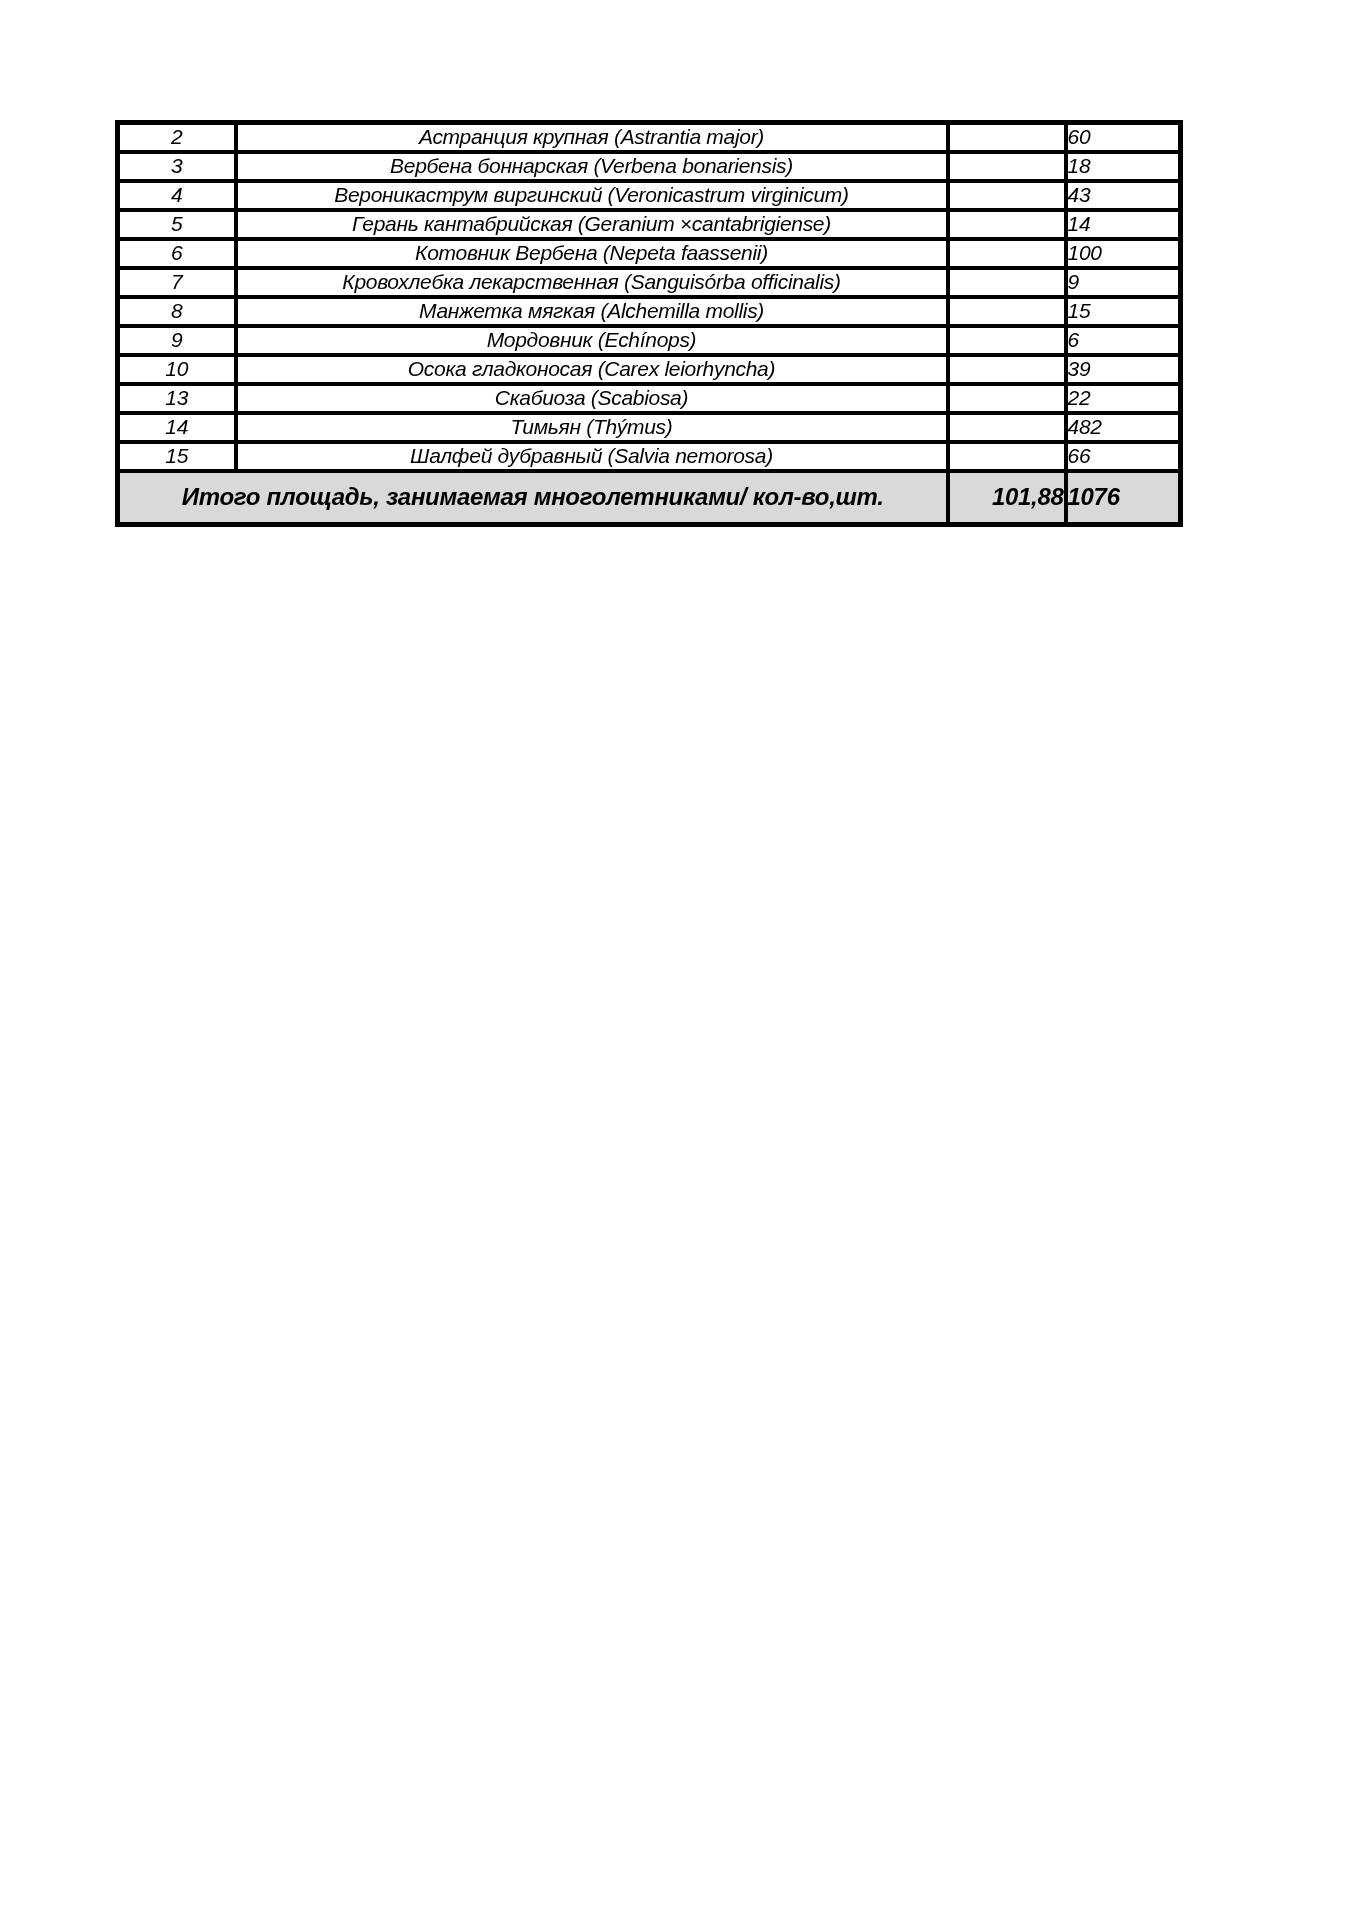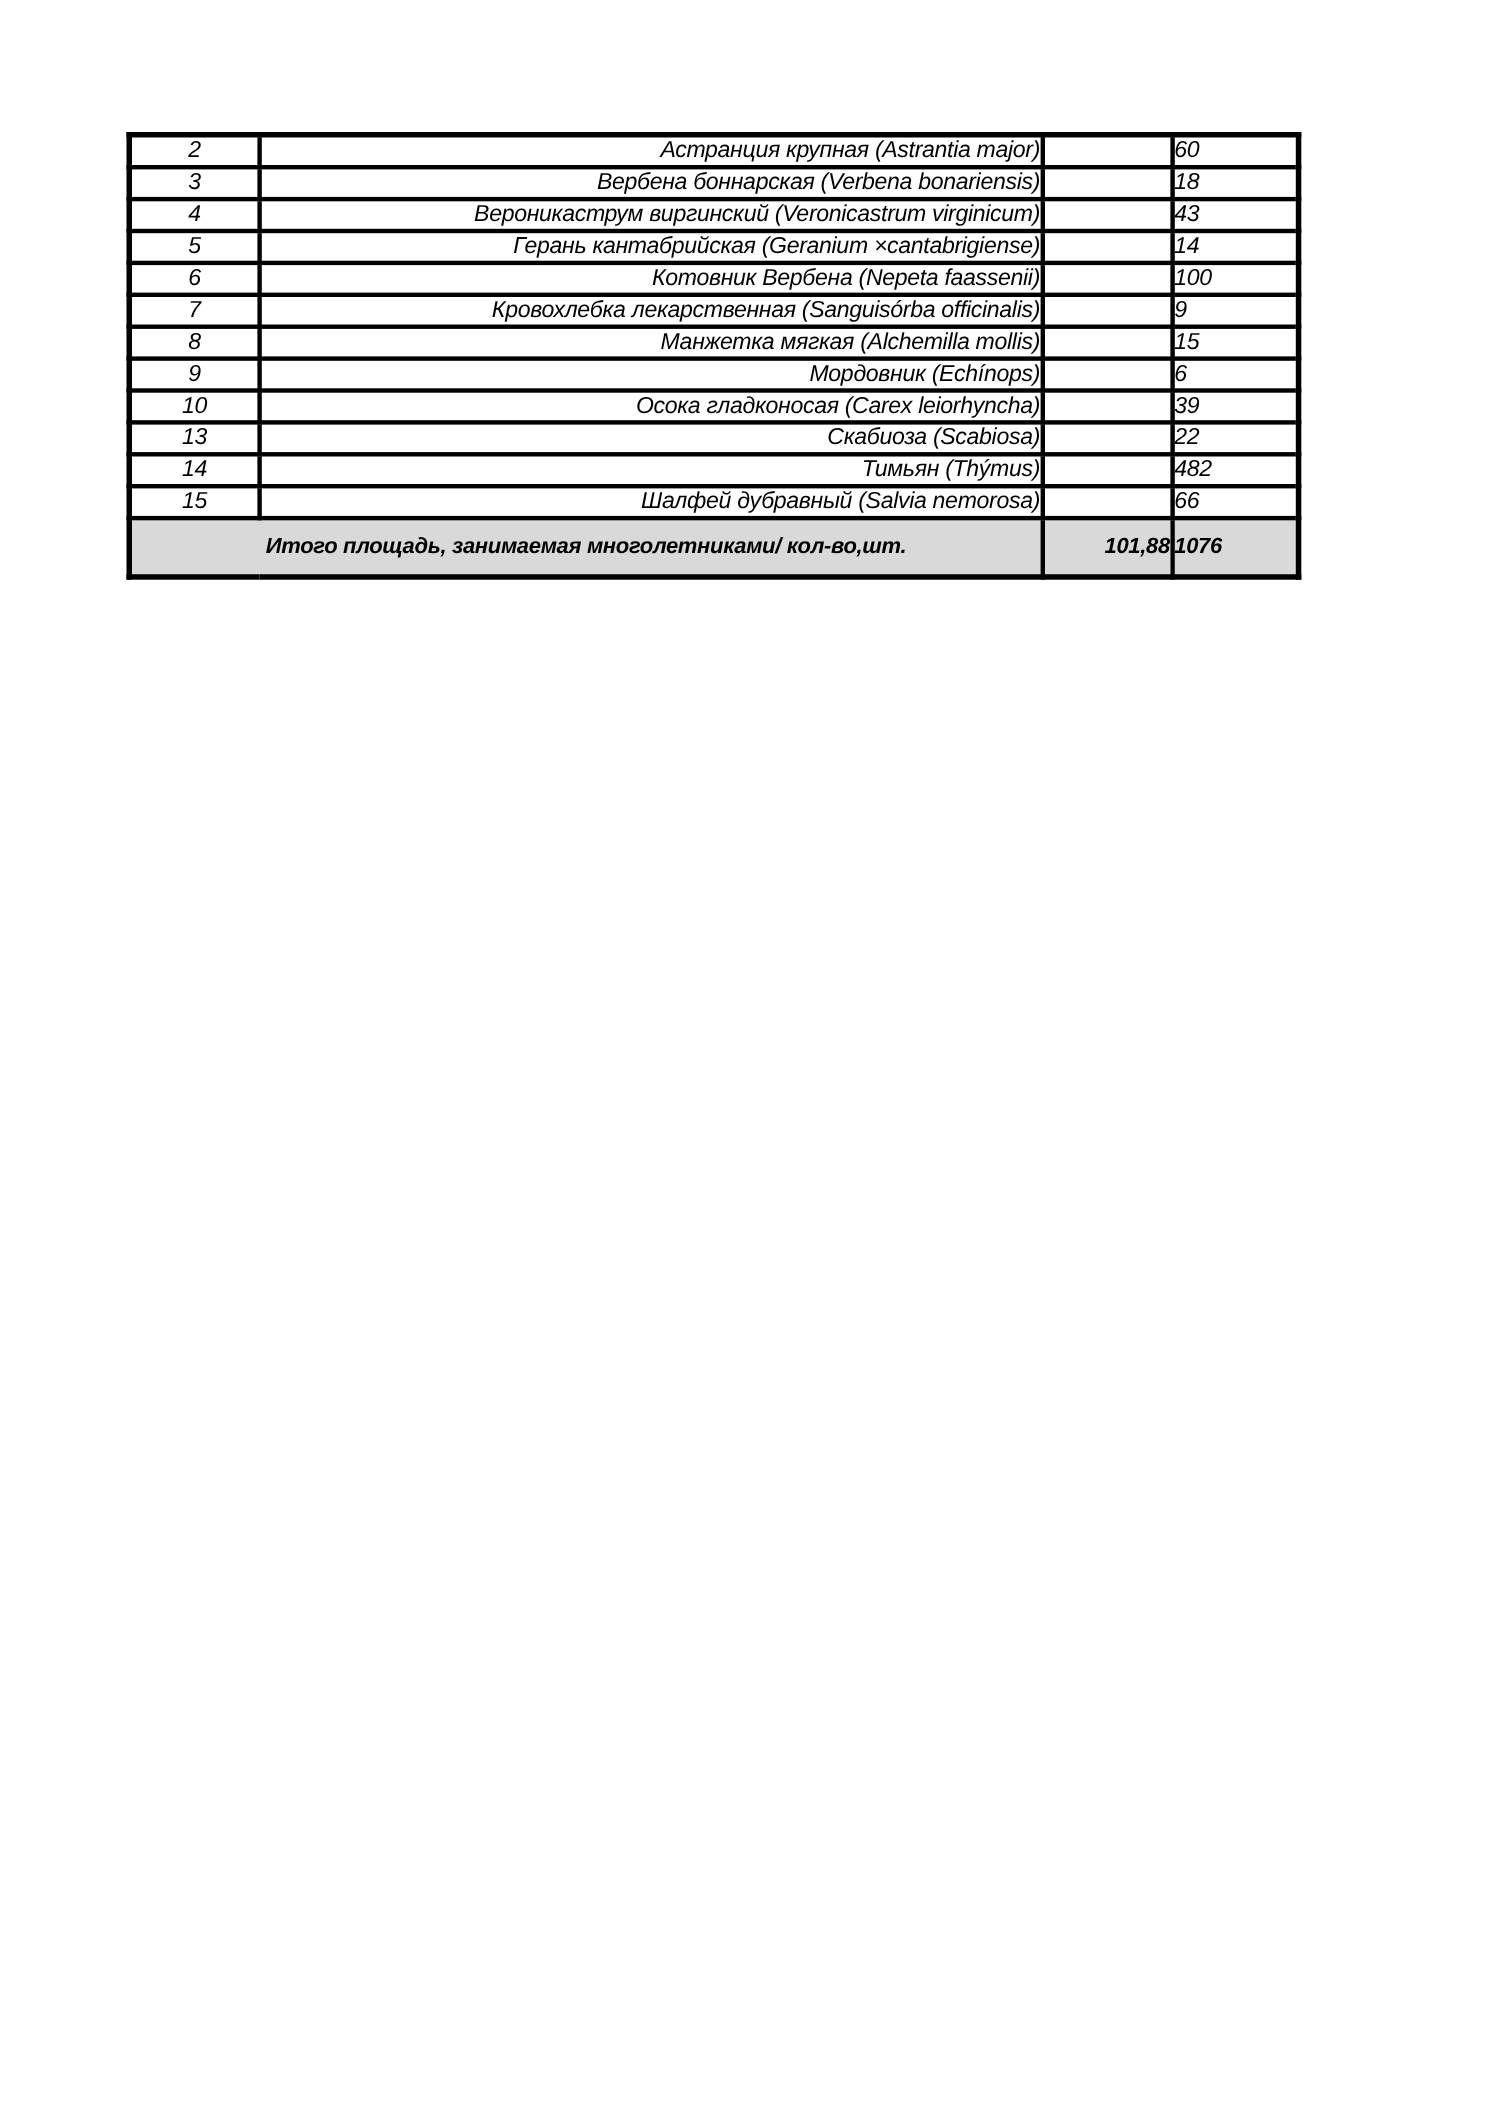--- a/index.html
+++ b/index.html
@@ -32,27 +32,27 @@
     font-size: 21px;
     font-style: italic;
     letter-spacing: -0.3px;
     padding: 0;
     height: 29px;
     vertical-align: middle;
     white-space: nowrap;
     overflow: hidden;
   }
   td.num  { text-align: center; }
-  td.name { text-align: right; padding-left: 10px; }
+  td.name { text-align: center; padding-left: 10px; }
   td.area { text-align: right; padding-right: 8px; }
   td.qty  { }
   tr.total-row td {
     height: 54px;
     font-weight: bold;
-    font-size: 20px;
+    font-size: 24px;
   }
   tr.total-row td.total-label {
     text-align: center;
     padding-left: 0;
   }
 </style>
 </head>
 <body>
 
 <div class="page">

